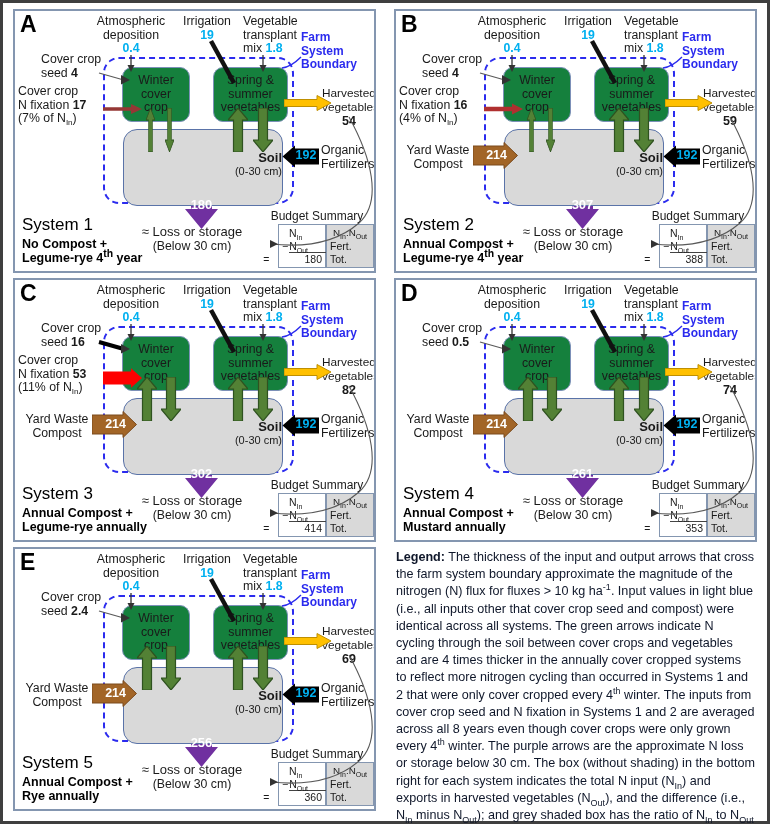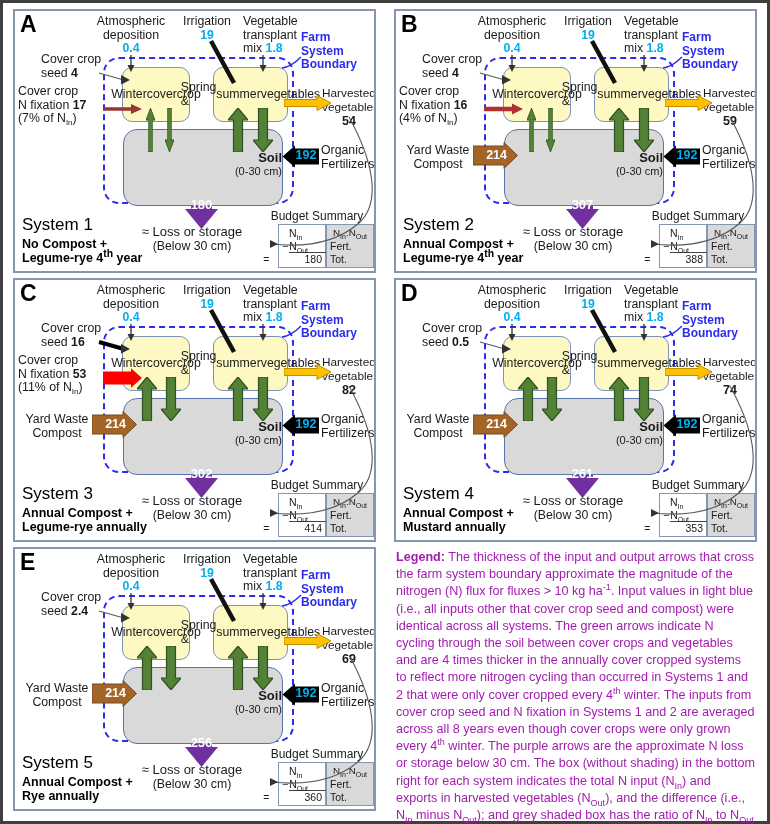--- a/index.html
+++ b/index.html
@@ -14,22 +14,22 @@
   .letter{left:5px;top:0;font-size:23px;font-weight:bold;color:#000;line-height:26px;}
   .atmo{left:62px;top:4px;width:108px;text-align:center;}
   .irr{left:157px;top:4px;width:70px;text-align:center;}
   .trans{left:228px;top:4px;width:90px;}
   .fsb{left:286px;top:20px;width:74px;font-size:12px;line-height:13.5px;}
   .boundary{position:absolute;left:88px;top:46px;width:187px;height:143px;z-index:0;
     border:2px dashed var(--boundary_blue);border-radius:16px;}
   .seedlbl{left:26px;top:42px;}
   .fixlbl{left:3px;top:74px;}
   .fixpct sub{font-size:8px;line-height:0;}
-  .cropbox{position:absolute;z-index:2;border:1.5px solid #7c90b8;border-radius:10px;background:#fef9c3;
-    display:flex;flex-direction:row;align-items:center;justify-content:center;
+  .cropbox{position:absolute;z-index:2;border:1.5px solid #7c90b8;border-radius:10px;background:#15803d;
+    display:flex;flex-direction:column;align-items:center;justify-content:center;
     font-size:12.3px;line-height:13.5px;}
   .winter{left:107px;top:56px;width:66px;height:53px;}
   .veg{left:198px;top:56px;width:73px;height:53px;}
   .soil{position:absolute;left:108px;top:118px;width:160px;height:77px;z-index:2;
     background:var(--grey_soil);border:1.5px solid #5a73a8;border-radius:14px;
     display:flex;flex-direction:column;align-items:flex-end;justify-content:center;padding-bottom:8px;box-sizing:border-box;}
   .soil-t{font-weight:bold;font-size:13px;line-height:15px;}
   .soil-s{font-size:11px;line-height:12px;}
   .garr{position:absolute;z-index:3;top:97px;height:44px;}
   .garr polygon{fill:var(--green);stroke:var(--green_dark);stroke-width:1.2;}
@@ -73,21 +73,21 @@
   .rh{justify-content:center;font-size:9.8px;}
   .bv{font-weight:normal;margin-left:32px;}
   .overlay{position:absolute;left:0;top:0;width:359px;height:260px;z-index:6;pointer-events:none;}
   .ln{stroke:#333;stroke-width:1.3;fill:none;}
   .irr-ln{stroke:#111;stroke-width:4.5;}
   .seed-ln{stroke:#595959;stroke-width:1.2;}
   .panel.seed-thick .seed-ln{stroke:#000;stroke-width:4;}
   .ah{fill:#333;}
   .bp{stroke:var(--boundary_blue);stroke-width:1.4;fill:none;}
   .leader{stroke:#595959;stroke-width:1.1;fill:none;}
-  .legend-cell{padding:2px 2px 0 2px;color:#a21caf;}
+  .legend-cell{padding:2px 2px 0 2px;color:#0f172a;}
   .legend-p{margin:0;font-size:12.6px;line-height:17.2px;text-align:left;}
   .legend-p sup,.legend-p sub{font-size:9px;line-height:0;}
   sup,sub{line-height:0;}
 </style>
 </head>
 <body>
 
 <div class="figure" id="panel-grid">
 
   <div class="panel thin-cycle">

